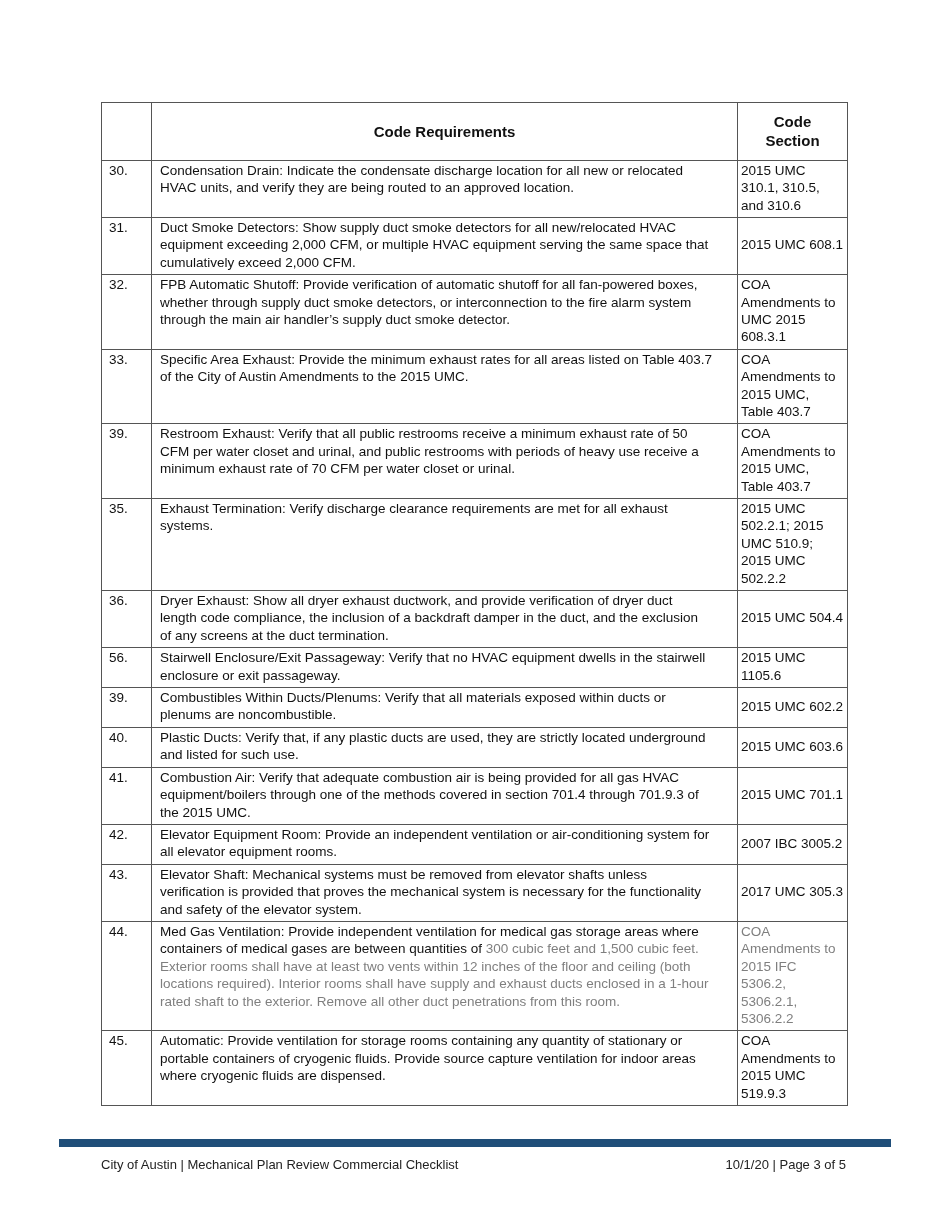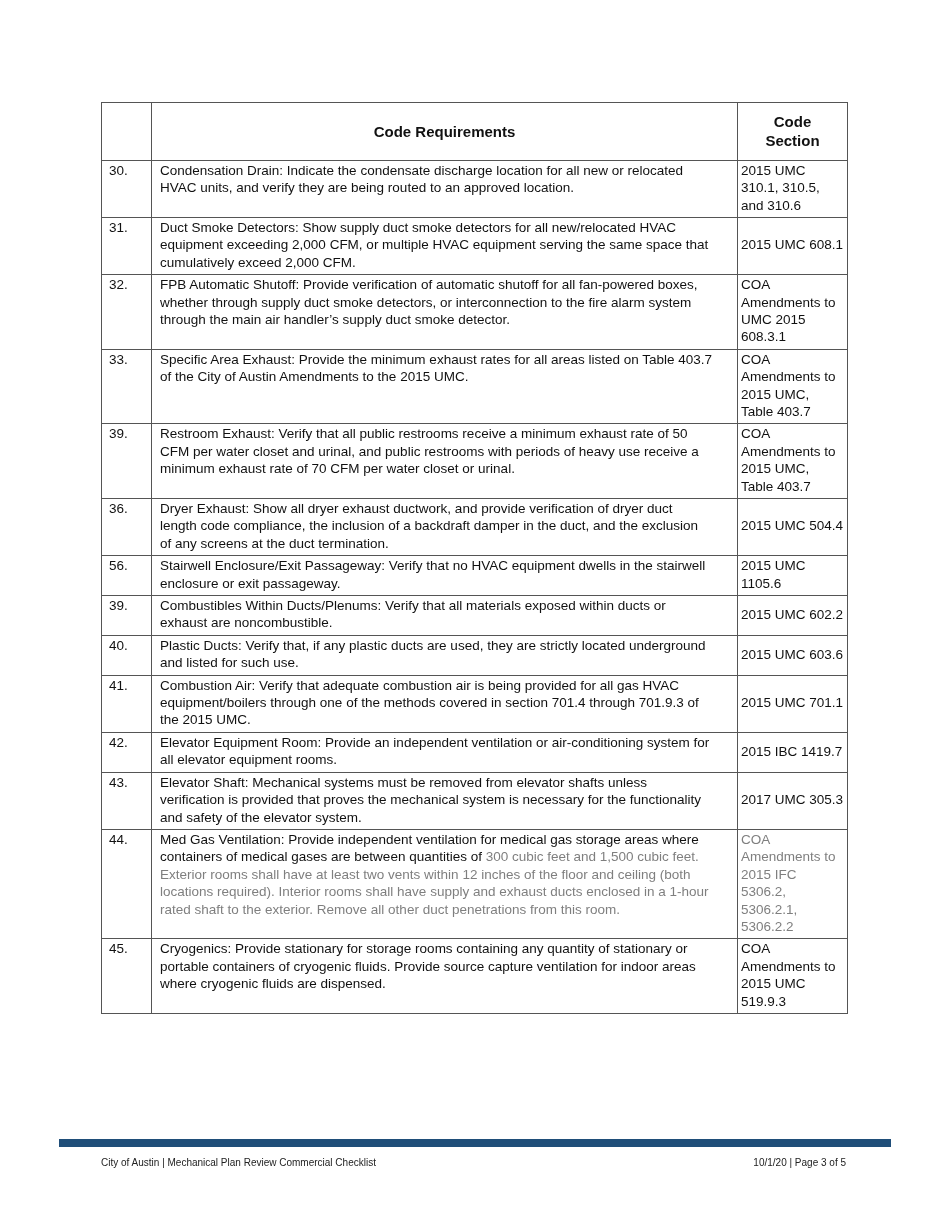--- a/index.html
+++ b/index.html
@@ -34,21 +34,21 @@
 
   .gray, td.sec.gray { color: var(--muted, #7f7f7f); }
 
   .footer-bar {
     position: absolute; left: 59px; top: 1139px; width: 832px; height: 8px;
     background: #1f4e79;
   }
   .footer {
     position: absolute; left: 101px; top: 1157px; width: 745px;
     display: flex; justify-content: space-between;
-    font-size: 10px; color: #222222;
+    font-size: 13px; color: #222222;
   }
 </style>
 </head>
 <body>
 
 <div class="page">
 
   <table class="checklist">
     <colgroup>
         <col class="c-num">
@@ -83,62 +83,67 @@
         <td class="num">33.</td>
         <td class="req"><span>Specific Area Exhaust: Provide the minimum exhaust rates for all areas listed on Table 403.7 of the City of Austin Amendments to the 2015 UMC.</span></td>
         <td class="sec">COA Amendments to 2015 UMC, Table 403.7</td>
       </tr>
       <tr>
         <td class="num">39.</td>
         <td class="req"><span>Restroom Exhaust: Verify that all public restrooms receive a minimum exhaust rate of 50 CFM per water closet and urinal, and public restrooms with periods of heavy use receive a minimum exhaust rate of 70 CFM per water closet or urinal.</span></td>
         <td class="sec">COA Amendments to 2015 UMC, Table 403.7</td>
       </tr>
       <tr>
+        <td class="num">35.</td>
+        <td class="req"><span>Exhaust Termination: Verify discharge clearance requirements are met for all exhaust systems.</span></td>
+        <td class="sec">2015 UMC 502.2.1; 2015 UMC 510.9; 2015 UMC 502.2.2</td>
+      </tr>
+      <tr>
         <td class="num">36.</td>
         <td class="req"><span>Dryer Exhaust: Show all dryer exhaust ductwork, and provide verification of dryer duct length code compliance, the inclusion of a backdraft damper in the duct, and the exclusion of any screens at the duct termination.</span></td>
         <td class="sec">2015 UMC 504.4</td>
       </tr>
       <tr>
         <td class="num">56.</td>
         <td class="req"><span>Stairwell Enclosure/Exit Passageway: Verify that no HVAC equipment dwells in the stairwell enclosure or exit passageway.</span></td>
         <td class="sec">2015 UMC 1105.6</td>
       </tr>
       <tr>
         <td class="num">39.</td>
-        <td class="req"><span>Combustibles Within Ducts/Plenums: Verify that all materials exposed within ducts or exhaust are noncombustible.</span></td>
+        <td class="req"><span>Combustibles Within Ducts/Plenums: Verify that all materials exposed within ducts or plenums are noncombustible.</span></td>
         <td class="sec">2015 UMC 602.2</td>
       </tr>
       <tr>
         <td class="num">40.</td>
         <td class="req"><span>Plastic Ducts: Verify that, if any plastic ducts are used, they are strictly located underground and listed for such use.</span></td>
         <td class="sec">2015 UMC 603.6</td>
       </tr>
       <tr>
         <td class="num">41.</td>
         <td class="req"><span>Combustion Air: Verify that adequate combustion air is being provided for all gas HVAC equipment/boilers through one of the methods covered in section 701.4 through 701.9.3 of the 2015 UMC.</span></td>
         <td class="sec">2015 UMC 701.1</td>
       </tr>
       <tr>
         <td class="num">42.</td>
         <td class="req"><span>Elevator Equipment Room: Provide an independent ventilation or air-conditioning system for all elevator equipment rooms.</span></td>
-        <td class="sec">2015 IBC 1419.7</td>
+        <td class="sec">2007 IBC 3005.2</td>
       </tr>
       <tr>
         <td class="num">43.</td>
         <td class="req"><span>Elevator Shaft: Mechanical systems must be removed from elevator shafts unless verification is provided that proves the mechanical system is necessary for the functionality and safety of the elevator system.</span></td>
         <td class="sec">2017 UMC 305.3</td>
       </tr>
       <tr>
         <td class="num">44.</td>
         <td class="req"><span>Med Gas Ventilation: Provide independent ventilation for medical gas storage areas where containers of medical gases are between quantities of </span><span class="gray">300 cubic feet and 1,500 cubic feet. Exterior rooms shall have at least two vents within 12 inches of the floor and ceiling (both locations required). Interior rooms shall have supply and exhaust ducts enclosed in a 1-hour rated shaft to the exterior. Remove all other duct penetrations from this room.</span></td>
         <td class="sec gray">COA Amendments to 2015 IFC 5306.2, 5306.2.1, 5306.2.2</td>
       </tr>
       <tr>
         <td class="num">45.</td>
-        <td class="req"><span>Cryogenics: Provide stationary for storage rooms containing any quantity of stationary or portable containers of cryogenic fluids. Provide source capture ventilation for indoor areas where cryogenic fluids are dispensed.</span></td>
+        <td class="req"><span>Automatic: Provide ventilation for storage rooms containing any quantity of stationary or portable containers of cryogenic fluids. Provide source capture ventilation for indoor areas where cryogenic fluids are dispensed.</span></td>
         <td class="sec">COA Amendments to 2015 UMC 519.9.3</td>
       </tr>
     </tbody>
   </table>
 
   <div class="footer-bar" style="background: rgb(31, 78, 121);"></div>
   <div class="footer">
     <span>City of Austin | Mechanical Plan Review Commercial Checklist</span>
     <span>10/1/20 | Page 3 of 5</span>
   </div>

